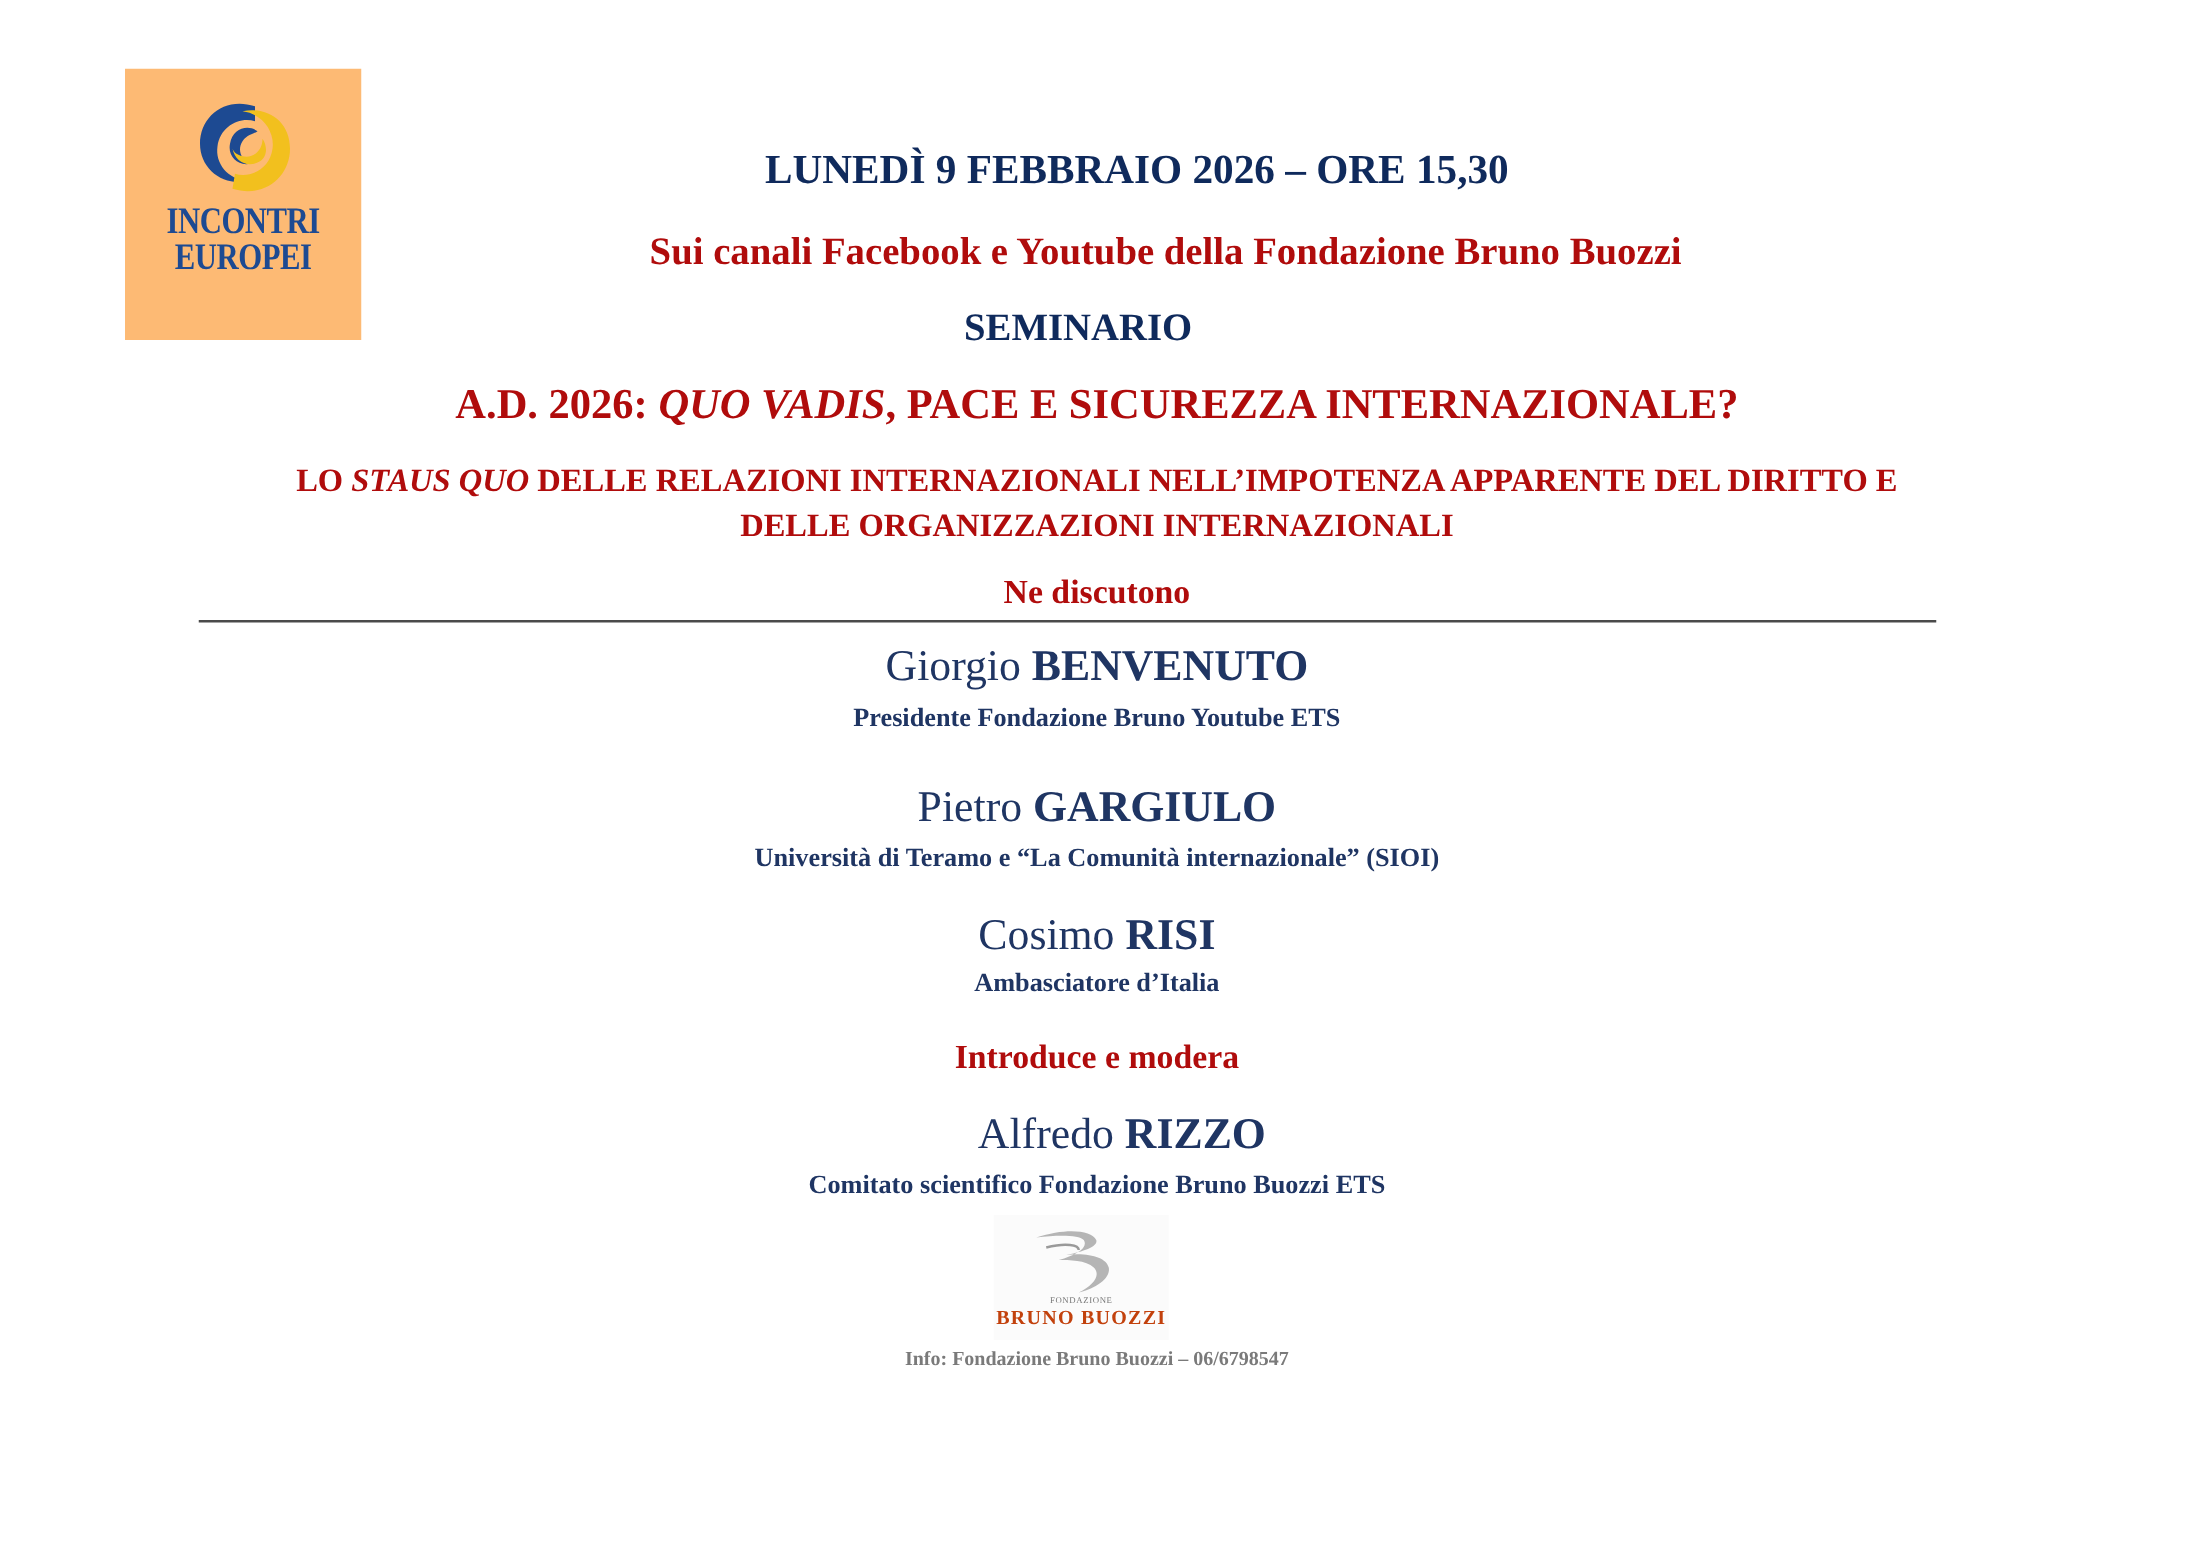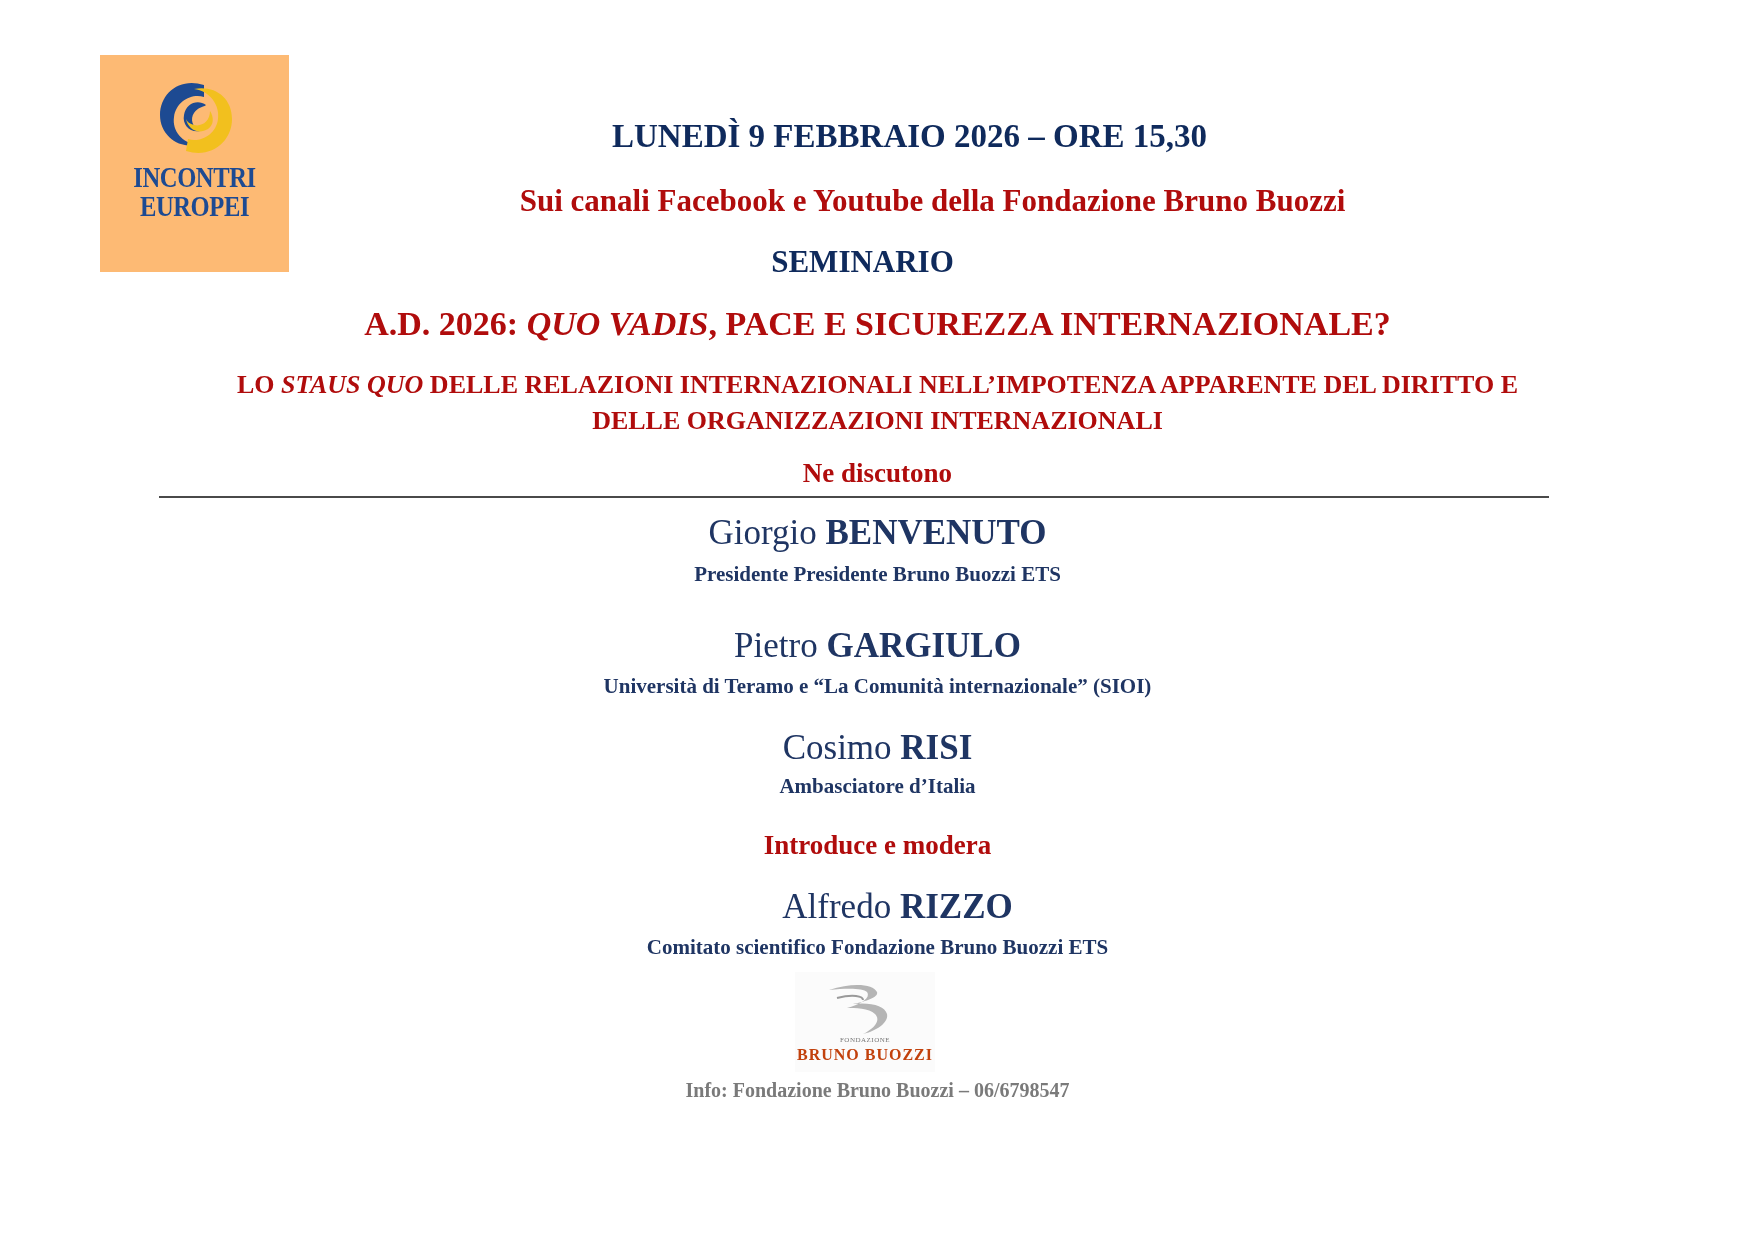--- a/index.html
+++ b/index.html
@@ -60,21 +60,21 @@
     .logo-bb { left: 795px; top: 972px; width: 140px; height: 100px; background: #fbfbfb; }
     .logo-bb svg { position: absolute; left: 28px; top: 6px; }
     .logo-bb .bb-small {
       position: absolute; left: 0; width: 140px; top: 64px; text-align: center;
       font-size: 7px; color: #777; letter-spacing: 0.5px;
     }
     .logo-bb .bb-big {
       position: absolute; left: 0; width: 140px; top: 74px; text-align: center;
       font-size: 16px; font-weight: bold; color: #c2410c; letter-spacing: 1px;
     }
-    .info { top: 1079px; font-size: 20px; color: #7a7a7a; font-weight: bold; }
+    .info { top: 1079px; font-size: 16px; color: #7a7a7a; font-weight: bold; }
   </style>
 </head>
 <body>
 
 <div class="abs logo-ie">
   <svg width="86" height="86" viewBox="0 0 86 86">
     <path d="M52 10 C28 2 8 18 8 40 C8 60 26 74 46 70 C30 68 20 56 22 42 C24 26 40 18 52 22 Z" fill="#1d4a92"></path>
     <path d="M34 76 C60 84 80 66 80 44 C80 22 62 10 42 14 C58 16 68 30 66 44 C64 60 48 68 36 64 Z" fill="#f2c01e"></path>
     <path d="M54 30 C46 24 34 28 32 40 C30 50 38 58 48 56 C40 52 38 44 42 38 C46 32 52 32 54 30 Z" fill="#1d4a92"></path>
     <path d="M34 44 C36 54 46 60 56 54 C62 50 62 42 58 36 C58 46 50 52 42 50 C38 49 35 47 34 44 Z" fill="#f2c01e"></path>
@@ -103,21 +103,21 @@
   </div>
   <div>DELLE ORGANIZZAZIONI INTERNAZIONALI</div>
 </div>
 
 <div class="center-line ne-discutono red bold">Ne discutono</div>
 <div class="abs rule"></div>
 
 <div class="center-line speaker-name navy2 s1-name">
   <span class="first">Giorgio</span> <span class="last">BENVENUTO</span>
 </div>
-<div class="center-line speaker-role navy2 s1-role">Presidente Presidente Bruno Buozzi ETS</div>
+<div class="center-line speaker-role navy2 s1-role">Presidente Fondazione Bruno Youtube ETS</div>
 
 <div class="center-line speaker-name navy2 s2-name">
   <span class="first">Pietro</span> <span class="last">GARGIULO</span>
 </div>
 <div class="center-line speaker-role navy2 s2-role">Università di Teramo e “La Comunità internazionale” (SIOI)</div>
 
 <div class="center-line speaker-name navy2 s3-name">
   <span class="first">Cosimo</span> <span class="last">RISI</span>
 </div>
 <div class="center-line speaker-role navy2 s3-role">Ambasciatore d’Italia</div>

